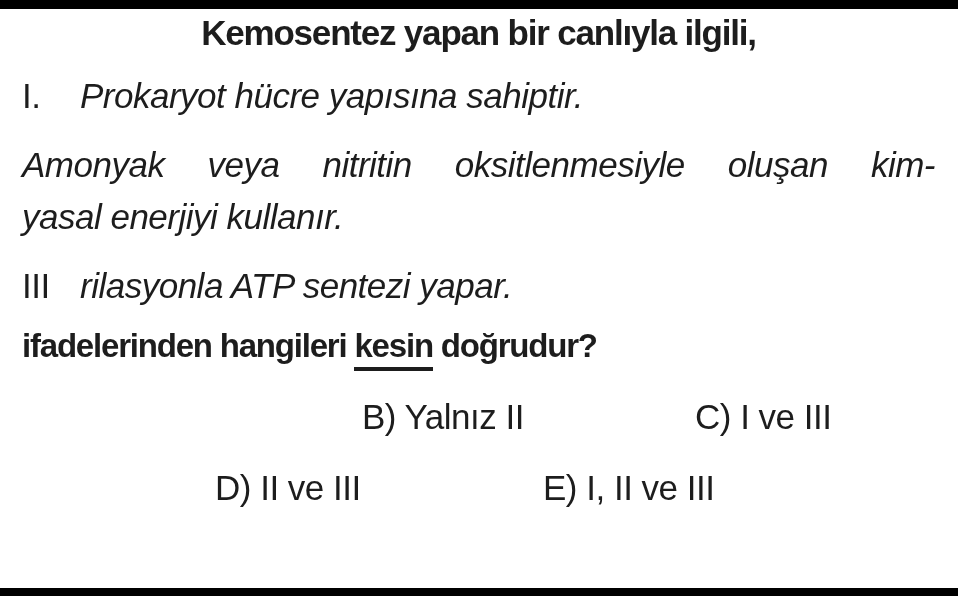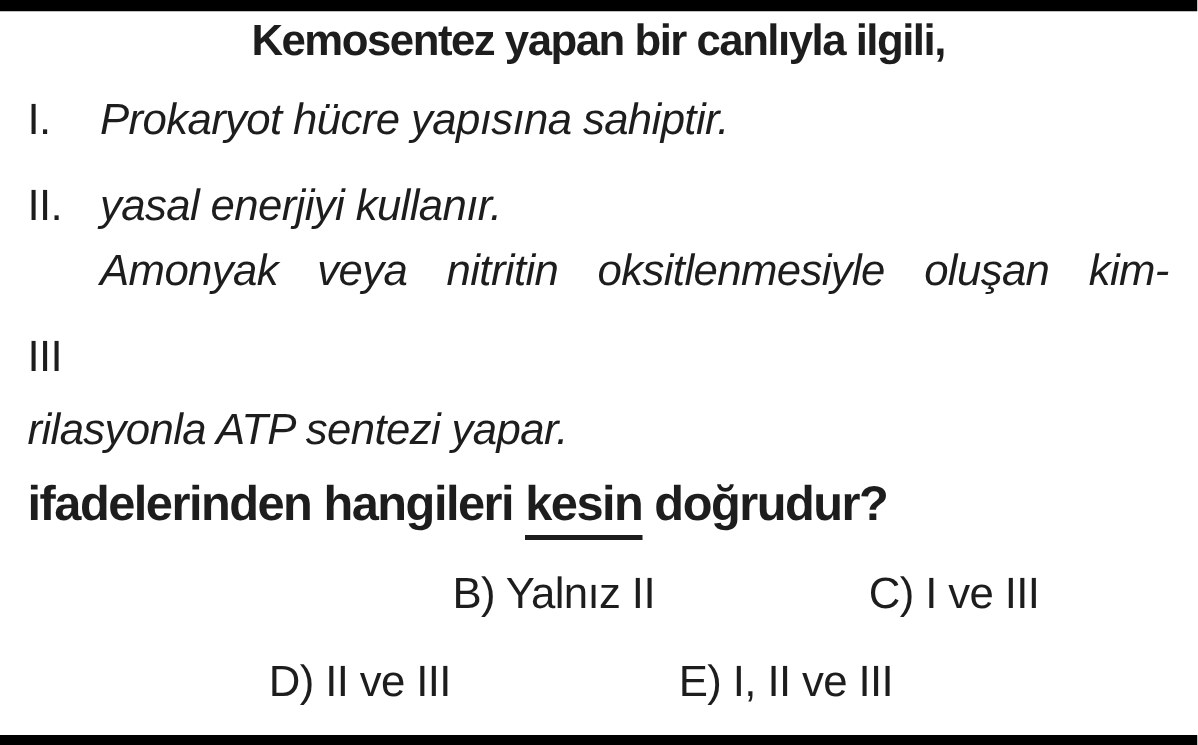--- a/index.html
+++ b/index.html
@@ -37,35 +37,35 @@
     text-align: center;
   }
 
   .statement {
     display: flex;
     font-size: 35px;
     letter-spacing: -0.5px;
     line-height: 52px;
     margin-bottom: 17px;
   }
-  .statement:nth-of-type(4) { margin-bottom: 8px; flex-direction: column; }
+  .statement:nth-of-type(4) { margin-bottom: 8px; }
   .numeral {
     flex: 0 0 58px;
     width: 58px;
   }
   .stmt-text { flex: 1 1 auto; min-width: 0; font-style: italic; }
   .stmt-line { display: block; }
   .stmt-line.justify {
     text-align: justify;
     text-align-last: justify;
   }
 
   .stem {
     font-weight: bold;
-    font-size: 39px;
+    font-size: 33px;
     letter-spacing: -1.2px;
     line-height: 52px;
     margin-bottom: 19px;
     white-space: nowrap;
   }
   .stem .underlined {
     border-bottom: 4px solid #1d1d1d;
     padding-bottom: 3px;
   }
 
@@ -99,24 +99,23 @@
   <div class="intro">Kemosentez yapan bir canlıyla ilgili,</div>
 
   <div class="statement">
     <span class="numeral">I.</span>
     <span class="stmt-text">
       <span class="stmt-line">Prokaryot hücre yapısına sahiptir.</span>
     </span>
   </div>
 
   <div class="statement">
-    <span class="numeral">II.</span>
     <span class="stmt-text">
+      <span class="stmt-line justify">Amonyak veya nitritin oksitlenmesiyle oluşan kim-</span>
       <span class="stmt-line">yasal enerjiyi kullanır.</span>
-      <span class="stmt-line justify">Amonyak veya nitritin oksitlenmesiyle oluşan kim-</span>
     </span>
   </div>
 
   <div class="statement">
     <span class="numeral">III</span>
     <span class="stmt-text">
       <span class="stmt-line">rilasyonla ATP sentezi yapar.</span>
     </span>
   </div>
 

